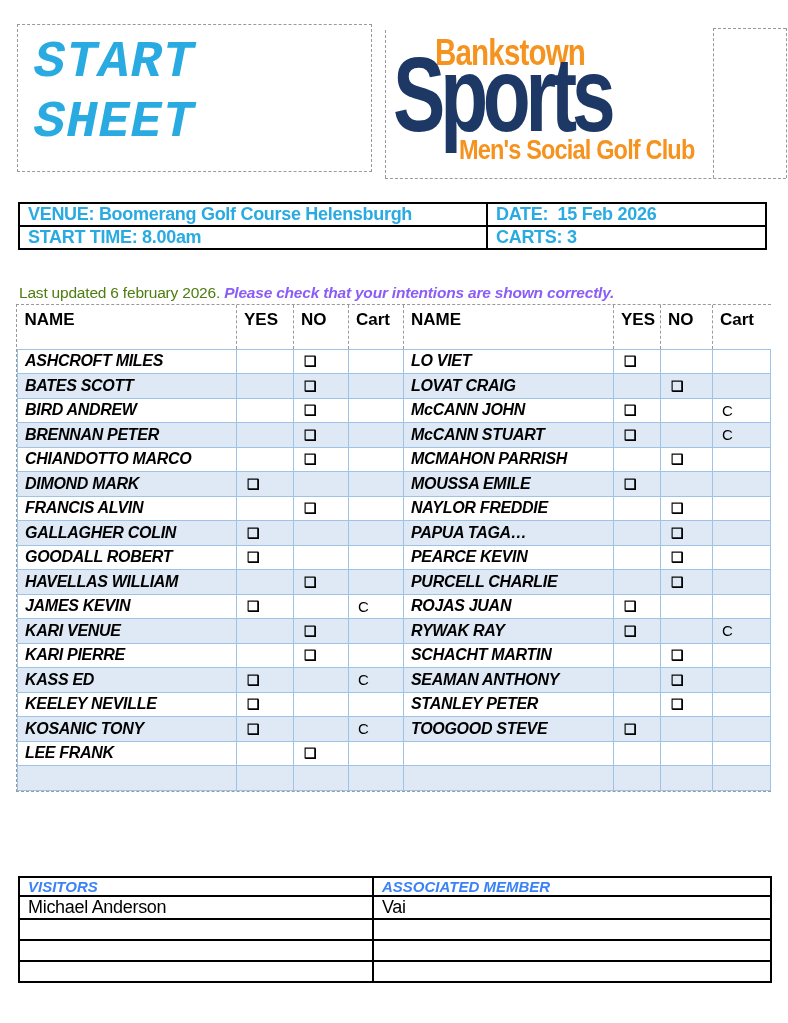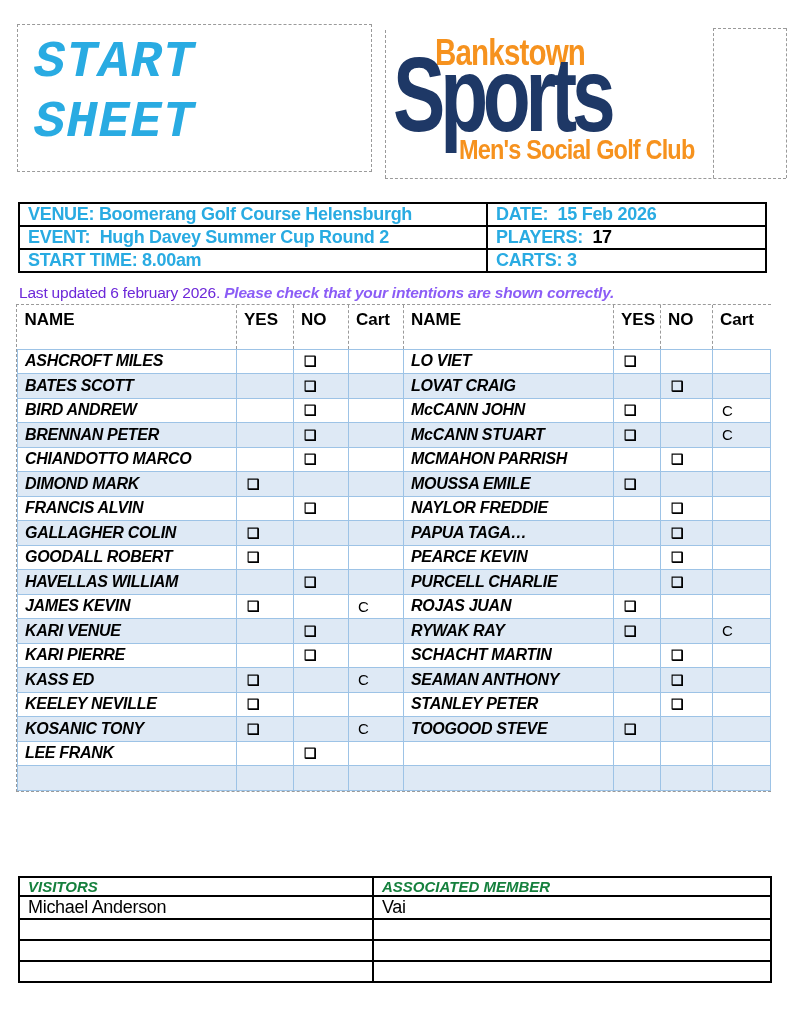--- a/index.html
+++ b/index.html
@@ -78,21 +78,21 @@
     vertical-align: middle;
   }
   .info-table .lbl-italic { }
   .info-table .val-black { color: #000; }
 
   
   .notice {
     position: absolute; left: 19px; top: 284px;
     font-size: 15.5px; letter-spacing: -0.2px; white-space: nowrap;
   }
-  .notice .updated { color: #6d28d9; margin-top: 44px; }
+  .notice .updated { color: #4d7c0f; margin-top: 44px; }
   .notice .warning { color: #8b5cf6; font-weight: bold; font-style: italic; text-align: center; }
 
   
   .roster-wrap {
     position: absolute; left: 16px; top: 304px; width: 755px;
     border: 1px dashed #9a9a9a;
   }
   .roster {
     border-collapse: collapse; table-layout: fixed; width: 753px;
   }
@@ -130,21 +130,21 @@
     border-collapse: collapse; table-layout: fixed;
   }
   .visitors-table td {
     border: 2px solid #000;
     padding: 0 0 0 8px;
     vertical-align: middle;
     white-space: nowrap;
   }
   .visitors-table tr.v-head td {
     height: 19px;
-    color: #15803d; font-weight: bold; font-style: italic; font-size: 15px; margin-top: 43px;
+    color: #3b82f6; font-weight: bold; font-style: italic; font-size: 15px; margin-top: 43px;
   }
   .visitors-table tr.v-row td { height: 21px; font-size: 18px; color: #000; letter-spacing: -0.3px; }
 </style>
 </head>
 <body>
 
 <div class="page">
 
   <div class="start-box">
     <span class="line">START</span>
@@ -170,30 +170,20 @@
       </colgroup>
     <tbody>
         <tr>
       <td>
         <span class="lbl-italic">VENUE:</span>
         <span>Boomerang Golf Course Helensburgh</span>
       </td>
       <td>
         <span class="lbl-italic">DATE:</span>&nbsp;
         <span>15 Feb 2026</span>
-      </td>
-    </tr>
-    <tr>
-      <td>
-        <span>EVENT:</span>&nbsp;
-        <span>Hugh Davey Summer Cup Round 2</span>
-      </td>
-      <td>
-        <span>PLAYERS:</span>&nbsp;
-        <span class="val-black">17</span>
       </td>
     </tr>
     <tr>
       <td>
         <span>START TIME:</span>
         <span>8.00am</span>
       </td>
       <td>
         <span>CARTS:</span>
         <span>3</span>

